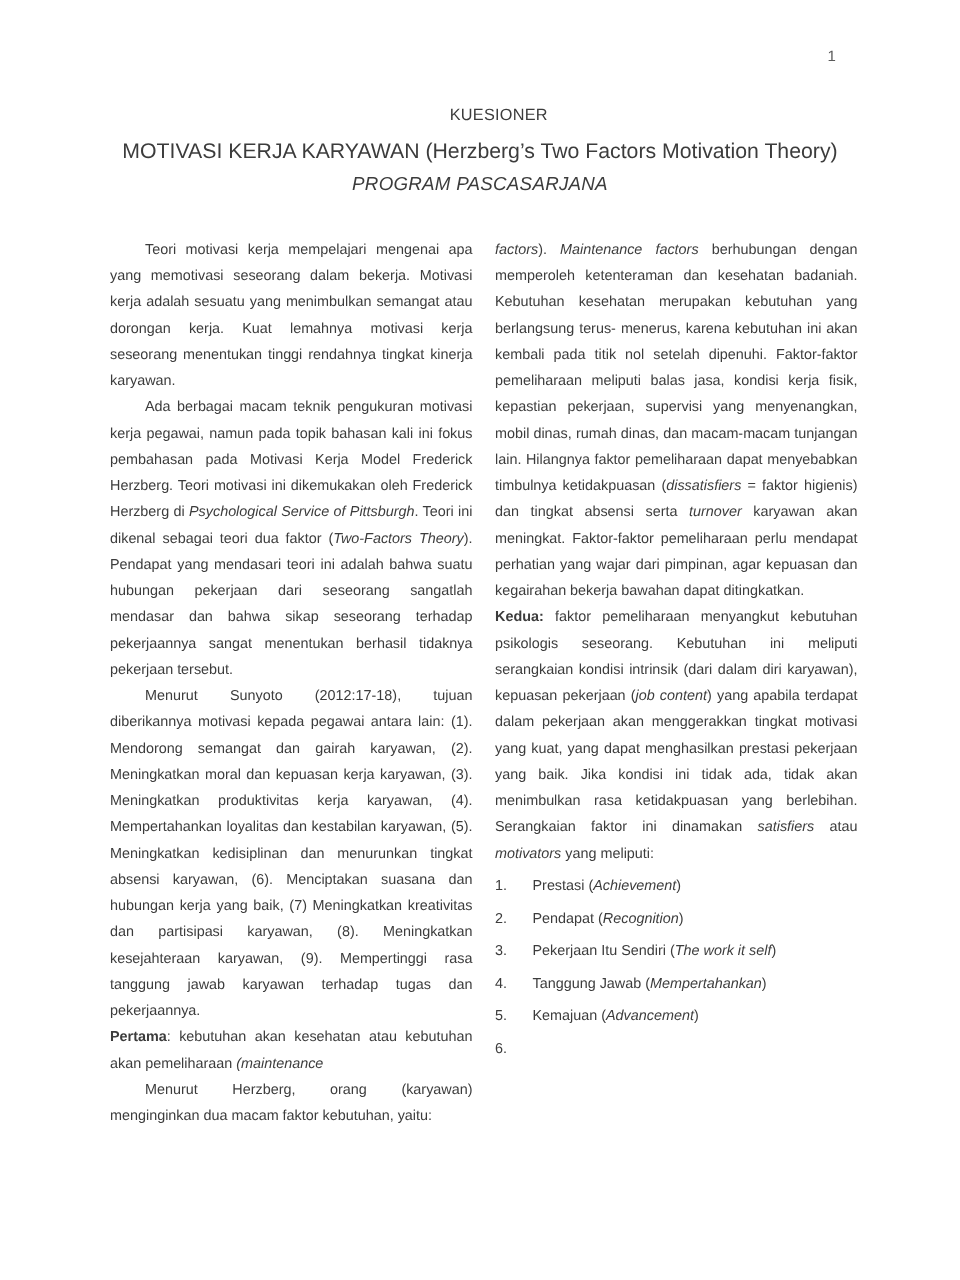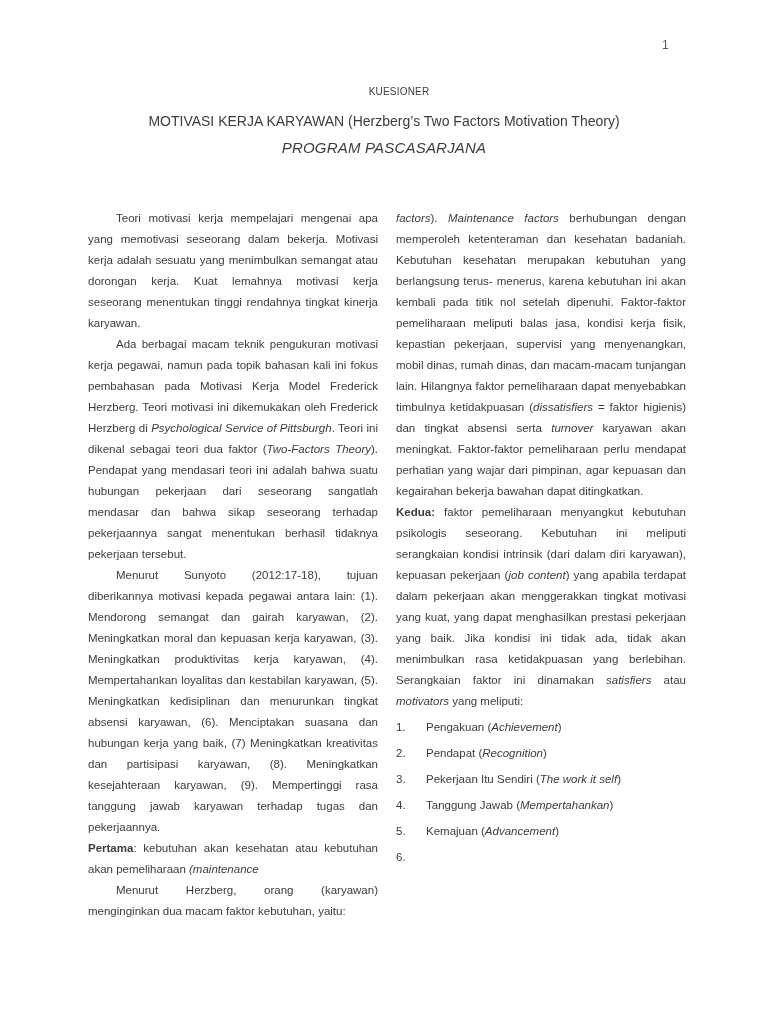--- a/index.html
+++ b/index.html
@@ -21,46 +21,46 @@
     top: 38px;
     left: 662px;
     font-size: 12px;
     color: #5a5a5a;
   }
   .title-block {
     padding-top: 86px;
     text-align: center;
   }
   .title-line1 {
-    font-size: 10px;
+    font-size: 13px;
     line-height: 12px;
     margin-bottom: 16px;
     letter-spacing: 0.2px;
     margin-left: 30px;
   }
   .title-line2 {
-    font-size: 14px;
+    font-size: 17px;
     line-height: 14px;
     margin-bottom: 12px;
   }
   .title-line3 {
     font-size: 11.5px;
     line-height: 16px;
     letter-spacing: 0.2px;
   }
   .title-line4 {
     font-size: 15px;
     line-height: 16px;
     letter-spacing: 0.2px;
     font-style: italic;
   }
   .columns {
     display: flex;
     gap: 18px;
-    margin: 52px 0 0 88px;
+    margin: 34px 0 0 88px;
     width: 598px;
   }
   .col {
     width: 290px;
     font-size: 11.5px;
     line-height: 21px;
     text-align: justify;
   }
   p.para {
     margin: 0;
@@ -106,21 +106,21 @@
         <p class="para indent"><span>Menurut Sunyoto (2012:17-18), tujuan diberikannya motivasi kepada pegawai antara lain: (1). Mendorong semangat dan gairah karyawan, (2). Meningkatkan moral dan kepuasan kerja karyawan, (3). Meningkatkan produktivitas kerja karyawan, (4). Mempertahankan loyalitas dan kestabilan karyawan, (5). Meningkatkan kedisiplinan dan menurunkan tingkat absensi karyawan, (6). Menciptakan suasana dan hubungan kerja yang baik, (7) Meningkatkan kreativitas dan partisipasi karyawan, (8). Meningkatkan kesejahteraan karyawan, (9). Mempertinggi rasa tanggung jawab karyawan terhadap tugas dan pekerjaannya.</span></p>
         <p class="para"><span class="run-b">Pertama</span><span>: kebutuhan akan kesehatan atau kebutuhan akan pemeliharaan </span><span class="run-i">(maintenance</span></p>
         <p class="para indent"><span>Menurut Herzberg, orang (karyawan) menginginkan dua macam faktor kebutuhan, yaitu:</span></p>
       </div>
     <div class="col" id="col-right">
         <p class="para"><span class="run-i">factors</span><span>).  </span><span class="run-i">Maintenance factors</span><span> berhubungan dengan memperoleh ketenteraman dan kesehatan badaniah. Kebutuhan kesehatan merupakan kebutuhan yang berlangsung terus- menerus, karena kebutuhan ini akan kembali pada titik nol setelah dipenuhi. Faktor-faktor pemeliharaan meliputi balas jasa, kondisi kerja fisik, kepastian pekerjaan, supervisi yang menyenangkan, mobil dinas, rumah dinas, dan macam-macam tunjangan lain. Hilangnya faktor pemeliharaan dapat menyebabkan timbulnya ketidakpuasan (</span><span class="run-i">dissatisfiers</span><span> = faktor higienis) dan tingkat absensi serta </span><span class="run-i">turnover</span><span> karyawan akan meningkat. Faktor-faktor pemeliharaan perlu mendapat perhatian yang wajar dari pimpinan, agar kepuasan dan kegairahan bekerja bawahan dapat ditingkatkan.</span></p>
         <p class="para"><span class="run-b">Kedua:</span><span> faktor pemeliharaan menyangkut kebutuhan psikologis seseorang. Kebutuhan ini meliputi serangkaian kondisi intrinsik (dari dalam diri karyawan), kepuasan pekerjaan (</span><span class="run-i">job content</span><span>) yang apabila terdapat dalam pekerjaan akan menggerakkan tingkat motivasi yang kuat, yang dapat menghasilkan prestasi pekerjaan yang baik. Jika kondisi ini tidak ada, tidak akan menimbulkan rasa ketidakpuasan yang berlebihan. Serangkaian faktor ini dinamakan </span><span class="run-i">satisfiers</span><span> atau </span><span class="run-i">motivators</span><span> yang meliputi:</span></p>
         <div class="num-list">
           <div class="list-item">
             <span class="list-num">1.</span>
-            <span class="list-text"><span>Pengakuan (</span><span class="run-i">Achievement</span><span>)</span></span>
+            <span class="list-text"><span>Prestasi (</span><span class="run-i">Achievement</span><span>)</span></span>
           </div>
           <div class="list-item">
             <span class="list-num">2.</span>
             <span class="list-text"><span>Pendapat (</span><span class="run-i">Recognition</span><span>)</span></span>
           </div>
           <div class="list-item">
             <span class="list-num">3.</span>
             <span class="list-text"><span>Pekerjaan Itu Sendiri (</span><span class="run-i">The work it self</span><span>)</span></span>
           </div>
           <div class="list-item">

